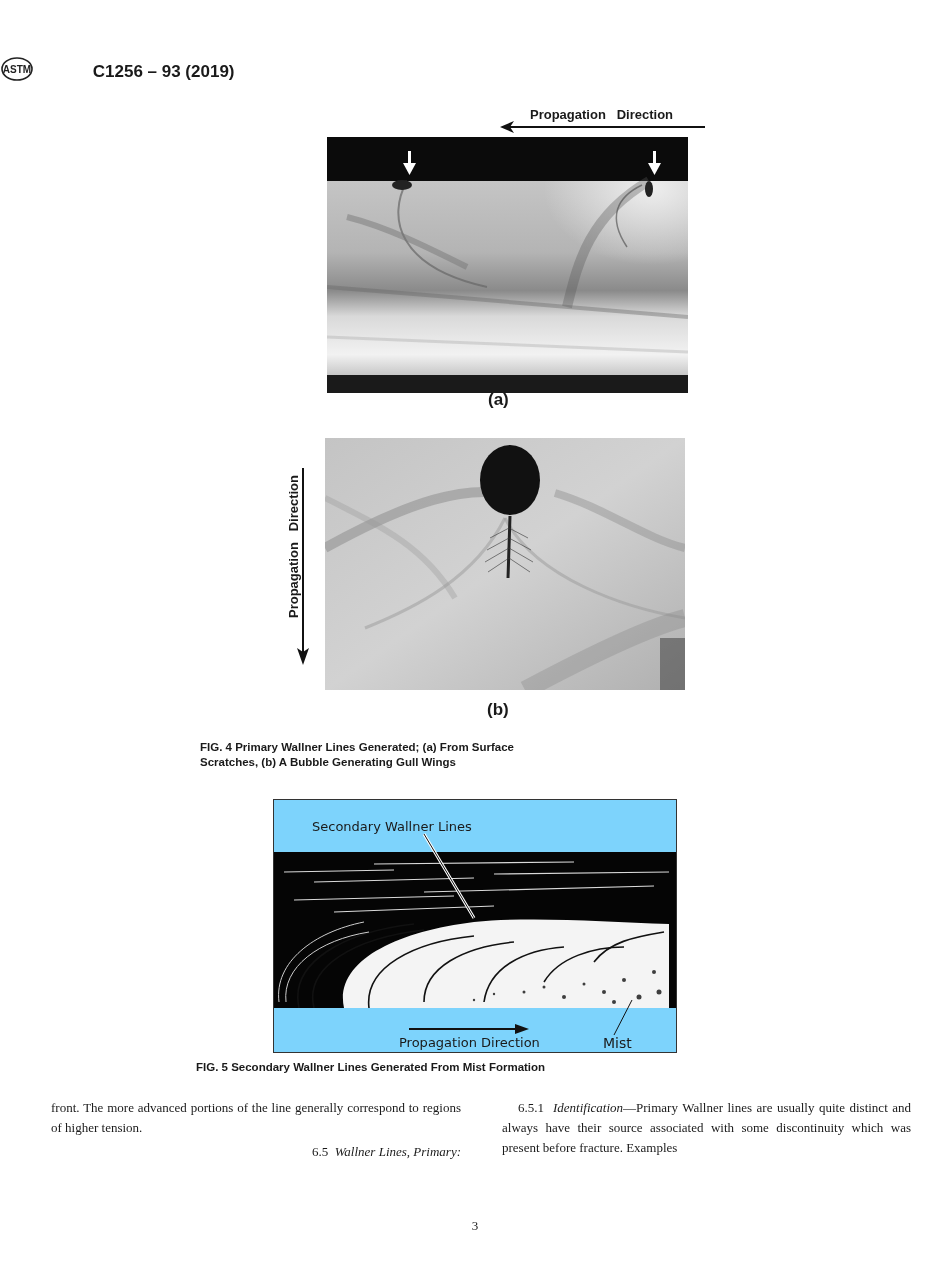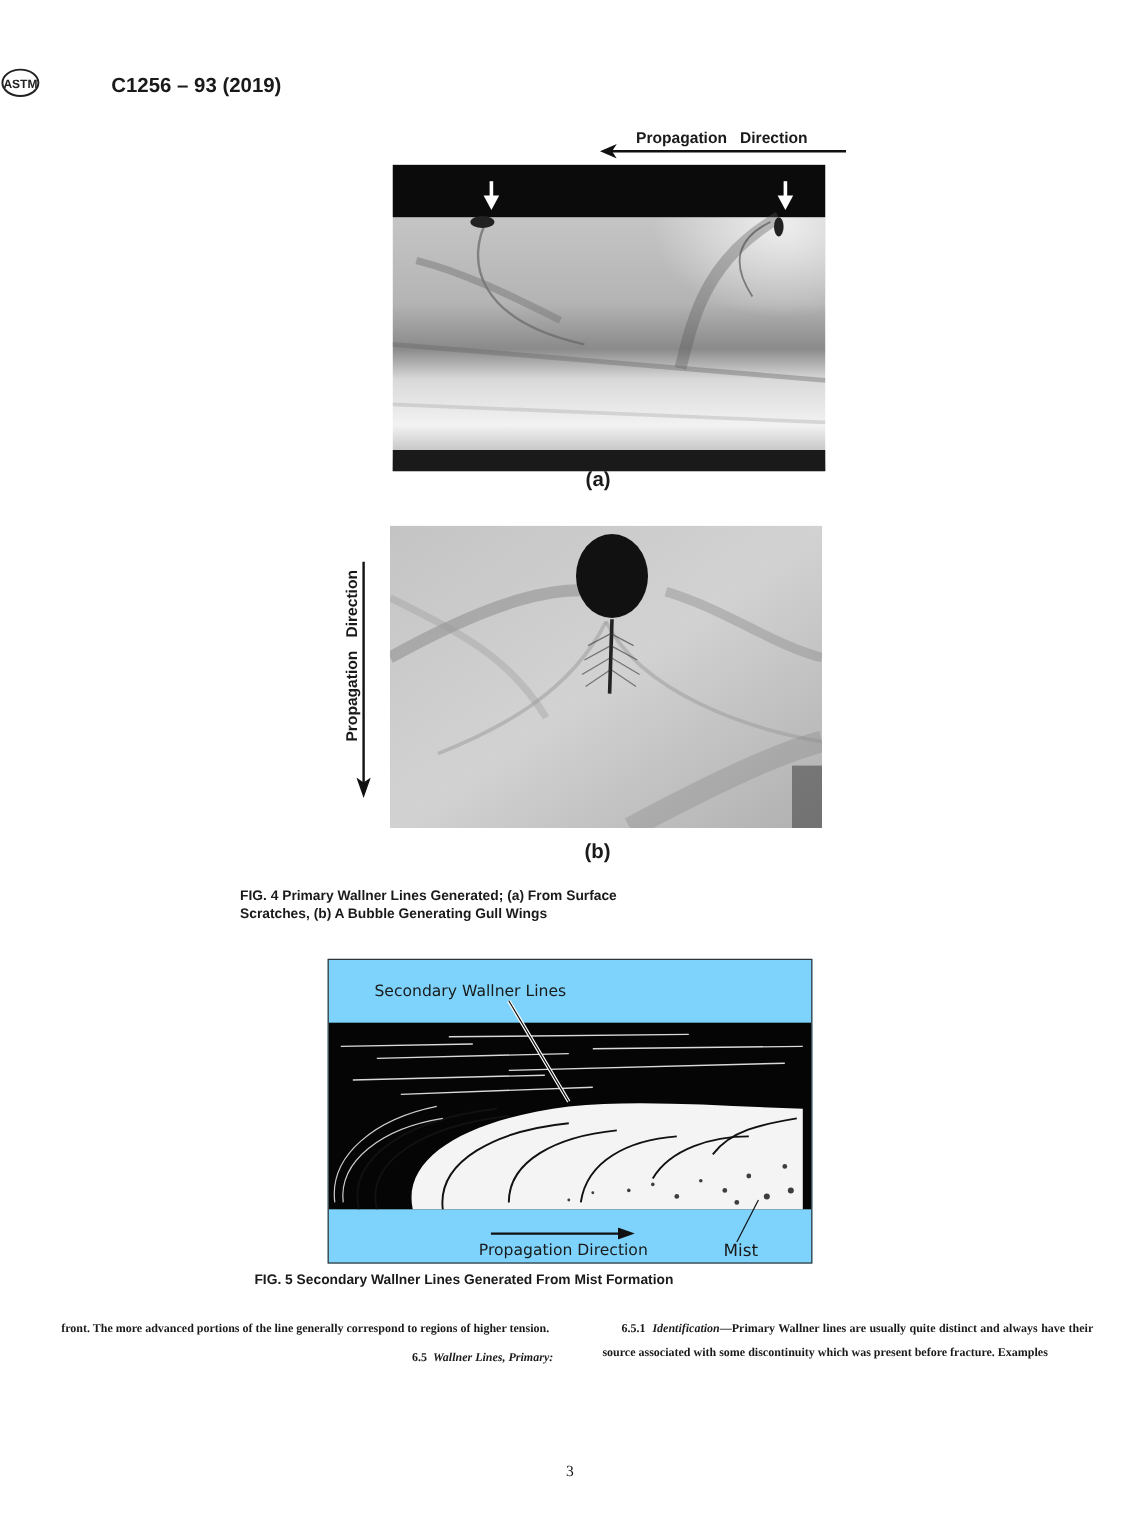--- a/index.html
+++ b/index.html
@@ -4,21 +4,21 @@
 <style>
   html,body{margin:0;padding:0;background:#fff;}
   body{width:950px;height:1272px;position:relative;overflow:hidden;font-family:"Liberation Serif",serif;color:#1a1a1a;}
   .abs{position:absolute;}
   .hdr{left:0;top:56px;width:950px;text-align:left;font-family:"Liberation Sans",sans-serif;font-weight:bold;font-size:17px;}
   .hdr .logo{display:inline-block;vertical-align:middle;margin-right:6px;}
   .hdr .std{vertical-align:middle;margin-left:48px;}
   .sans{font-family:"Liberation Sans",sans-serif;font-weight:bold;}
   .photo{overflow:hidden;}
   .caption{font-family:"Liberation Sans",sans-serif;font-weight:bold;font-size:11.5px;line-height:15px;}
-  .body-text{font-size:10px;line-height:20px;text-align:justify;font-weight:bold;}
+  .body-text{font-size:13px;line-height:20px;text-align:justify;}
   .body-text p{margin:0;}
   .indent{text-indent:16px;}
   .pagenum{left:0;width:950px;top:1218px;text-align:center;font-size:13px;}
 </style>
 </head>
 <body>
 
 <div class="abs hdr">
   <span class="logo">
     <svg width="34" height="26" viewBox="0 0 34 26">
@@ -170,21 +170,21 @@
   <div class="abs" style="left:38px;top:19px;font-family:'DejaVu Sans',sans-serif;font-size:13px;">Secondary Wallner Lines</div>
   <div class="abs" style="left:135px;top:220px;">
     <svg width="120" height="10" viewBox="0 0 120 10">
       <line x1="0" y1="5" x2="110" y2="5" stroke="#111" stroke-width="2"></line>
       <polygon points="106,0 120,5 106,10" fill="#111"></polygon>
     </svg>
   </div>
   <div class="abs" style="left:125px;top:235px;font-family:'DejaVu Sans',sans-serif;font-size:13px;">Propagation Direction</div>
   <div class="abs" style="left:329px;top:235px;font-family:'DejaVu Sans',sans-serif;font-size:14px;">Mist</div>
 </div>
-<div class="abs caption" style="left:212px;top:1060px;width:550px;">FIG. 5  Secondary Wallner Lines Generated From Mist Formation</div>
+<div class="abs caption" style="left:196px;top:1060px;width:550px;">FIG. 5  Secondary Wallner Lines Generated From Mist Formation</div>
 
 <div class="abs body-text" style="left:51px;top:1098px;width:410px;">
   <p>front. The more advanced portions of the line generally correspond to regions of higher tension.</p>
   <p class="indent" style="margin-top:4px;text-align:right;">
     <span>6.5</span>&nbsp;
     <i>Wallner Lines, Primary:</i>
   </p>
 </div>
 <div class="abs body-text" style="left:490px;top:1098px;width:409px;margin-left:12px;">
   <p class="indent">

